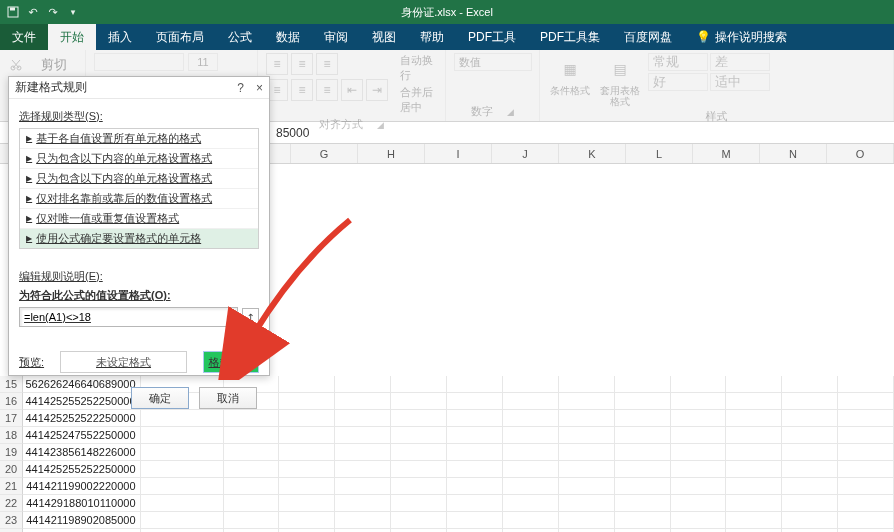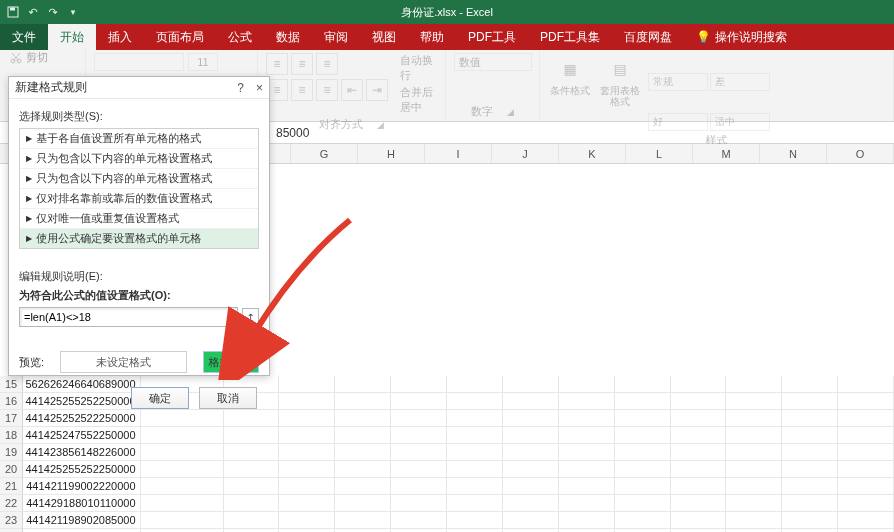--- a/index.html
+++ b/index.html
@@ -5,38 +5,38 @@
   * { margin: 0; padding: 0; box-sizing: border-box; font-family: "Microsoft YaHei", "Segoe UI", sans-serif; }
   html, body { width: 894px; height: 532px; overflow: hidden; background: #fff; }
 
   
   .titlebar { height: 24px; background: #217346; color: #fff; display: flex; align-items: center; font-size: 11px; position: relative; }
   .titlebar .qat { display: flex; align-items: center; gap: 6px; padding-left: 6px; }
   .titlebar .qat-icon { width: 14px; height: 14px; display: flex; align-items: center; justify-content: center; opacity: .9; font-size: 11px; }
   .titlebar .fname { position: absolute; left: 50%; transform: translateX(-50%); white-space: nowrap; }
 
   
-  .ribbon-tabs { height: 26px; background: #b91c1c; display: flex; align-items: stretch; font-size: 12px; color: #fff; }
+  .ribbon-tabs { height: 26px; background: #0c4a6e; display: flex; align-items: stretch; font-size: 12px; color: #fff; }
   .ribbon-tab { padding: 0 12px; display: flex; align-items: center; cursor: pointer; }
   .ribbon-tab.file { background: #1a5c38; }
   .ribbon-tab.active { background: #f3f3f3; color: #217346; font-weight: 500; }
   .ribbon-tab .bulb { margin-right: 4px; filter: none; }
 
   
   .ribbon { height: 72px; background: #f3f3f3; border-bottom: 1px solid #d4d4d4; display: flex; color: #6e6e6e; font-size: 11px; }
   .rgroup { border-right: 1px solid #e1e1e1; padding: 3px 8px 2px 8px; display: flex; flex-direction: column; }
   .rgroup .body { flex: 1; display: flex; align-items: flex-start; gap: 6px; }
   .rgroup .label { text-align: center; font-size: 11px; color: #6a6a6a; padding-top: 2px; display:flex; justify-content:center; align-items:center; gap:14px;}
   .rgroup .launcher { font-size: 9px; color:#888; }
 
   .dimmed { opacity: .45; }
   .midtxt { display:flex; flex-direction:column; gap:2px; font-size:11px; }
   .iconbox { width: 22px; height: 22px; border: 1px solid #cfcfcf; display:flex; align-items:center; justify-content:center; font-size:12px; color:#888; }
   .bigicon { width: 32px; height: 32px; display:flex; flex-direction:column; align-items:center; justify-content:center; font-size:14px; color:#888; }
-  .stylecell { width: 60px; height: 18px; border:1px solid #dcdcdc; font-size:10px; display:flex; align-items:center; padding:0 4px; color:#888;margin-top:20px; }
+  .stylecell { width: 60px; height: 18px; border:1px solid #dcdcdc; font-size:13px; display:flex; align-items:center; padding:0 4px; color:#888; }
 
   
   .fbar { height: 22px; display:flex; border-bottom:1px solid #d4d4d4; font-size:12px; background:#fff; }
   .namebox { width: 270px; border-right:1px solid #d4d4d4; padding-left:6px; display:flex; align-items:center; position:relative; }
   .fxarea { flex:1; display:flex; align-items:center; padding-left:6px; color:#333; }
 
   
   .gridwrap { position: relative; height: calc(532px - 24px - 26px - 72px - 22px); background:#fff; }
   .colhdrs { display:flex; height:20px; font-size:11px; color:#555; background:#f4f4f4; border-bottom:1px solid #d4d4d4; position:absolute; top:0; left:0; right:0; }
   .rownum-col { width:28px; border-right:1px solid #d4d4d4; }
@@ -48,21 +48,21 @@
   .row { display:flex; height:17px; font-size:11px; color:#222; }
   .rownum { width:28px; background:#f4f4f4; border-right:1px solid #d4d4d4; border-bottom:1px solid #e7e7e7; display:flex; align-items:center; justify-content:center; color:#555; }
   .cell { border-right:1px solid #e7e7e7; border-bottom:1px solid #e7e7e7; padding-right:4px; display:flex; align-items:center; }
   .cell.A { width:142px; justify-content:flex-end; }
   .cell.o { width:67px; }
 
   
   .dialog { position:absolute; left:8px; top:76px; width:262px; height:300px; background:#fff; border:1px solid #b7b7b7; box-shadow: 0 2px 8px rgba(0,0,0,.2); font-size:11px; color:#333; z-index:10; }
   .dlg-title { height:22px; background:#fff; border-bottom:1px solid #e8e8e8; display:flex; align-items:center; padding:0 6px; font-size:12px; }
   .dlg-title .sp { margin-left:auto; display:flex; gap:12px; color:#555; font-size:12px; }
-  .dlg-body { padding:6px 10px; }
+  .dlg-body { padding:6px 10px;text-decoration:underline; }
   .sect-lbl { margin:4px 0 4px 0; }
   .rulelist { border:1px solid #cfcfcf; }
   .ruleitem { padding:2px 6px; border-bottom:1px solid #f0f0f0; cursor:default; display:flex; align-items:center; gap:4px; }
   .ruleitem:last-child { border-bottom:none; }
   .ruleitem.sel { background:#dff0e5; }
   .ruleitem .tri { font-size:8px; }
   .formula-input { width:100%; height:20px; border:1px solid #b7b7b7; padding:0 4px; font-size:11px; box-shadow: inset 2px 2px 2px rgba(0,0,0,.08); }
   .formula-row { display:flex; align-items:center; gap:4px;border-radius:10px; }
   .collapse-btn { width:18px; height:18px; border:1px solid #b7b7b7; display:flex; align-items:center; justify-content:center; font-size:10px; color:#444; cursor:pointer; }
 
@@ -72,21 +72,21 @@
   .cursor-svg { position:absolute; bottom:-8px; left:22px; }
 
   .dlg-btns { display:flex; justify-content:flex-end; gap:10px; padding:8px 12px 10px 12px; }
   .dlg-btn { min-width:58px; height:22px; border:1px solid #b7b7b7; background:linear-gradient(#fdfdfd,#efefef); display:flex; align-items:center; justify-content:center; cursor:pointer; font-size:11px; }
   .dlg-btn.primary { border-color:#8aa9cc; }
 
   
   .arrow { position:absolute; left:200px; top:210px; z-index:11; pointer-events:none; }
 
   
-  .clip-visible { position:absolute; left:10px; top:50px; font-size:11px; color:#444; z-index:5; display:flex; align-items:center; gap:4px; }
+  .clip-visible { position:absolute; left:10px; top:56px; font-size:13px; color:#444; z-index:5; display:flex; align-items:center; gap:19px; }
   .clip-visible .sicon { width:12px; height:12px; }
 </style>
 </head>
 <body>
 
 <div class="titlebar">
   <div class="qat">
     <span class="qat-icon">
       <svg width="12" height="12" viewBox="0 0 12 12">
           <rect x="1" y="1" width="10" height="10" fill="none" stroke="#fff" stroke-width="1"></rect>

